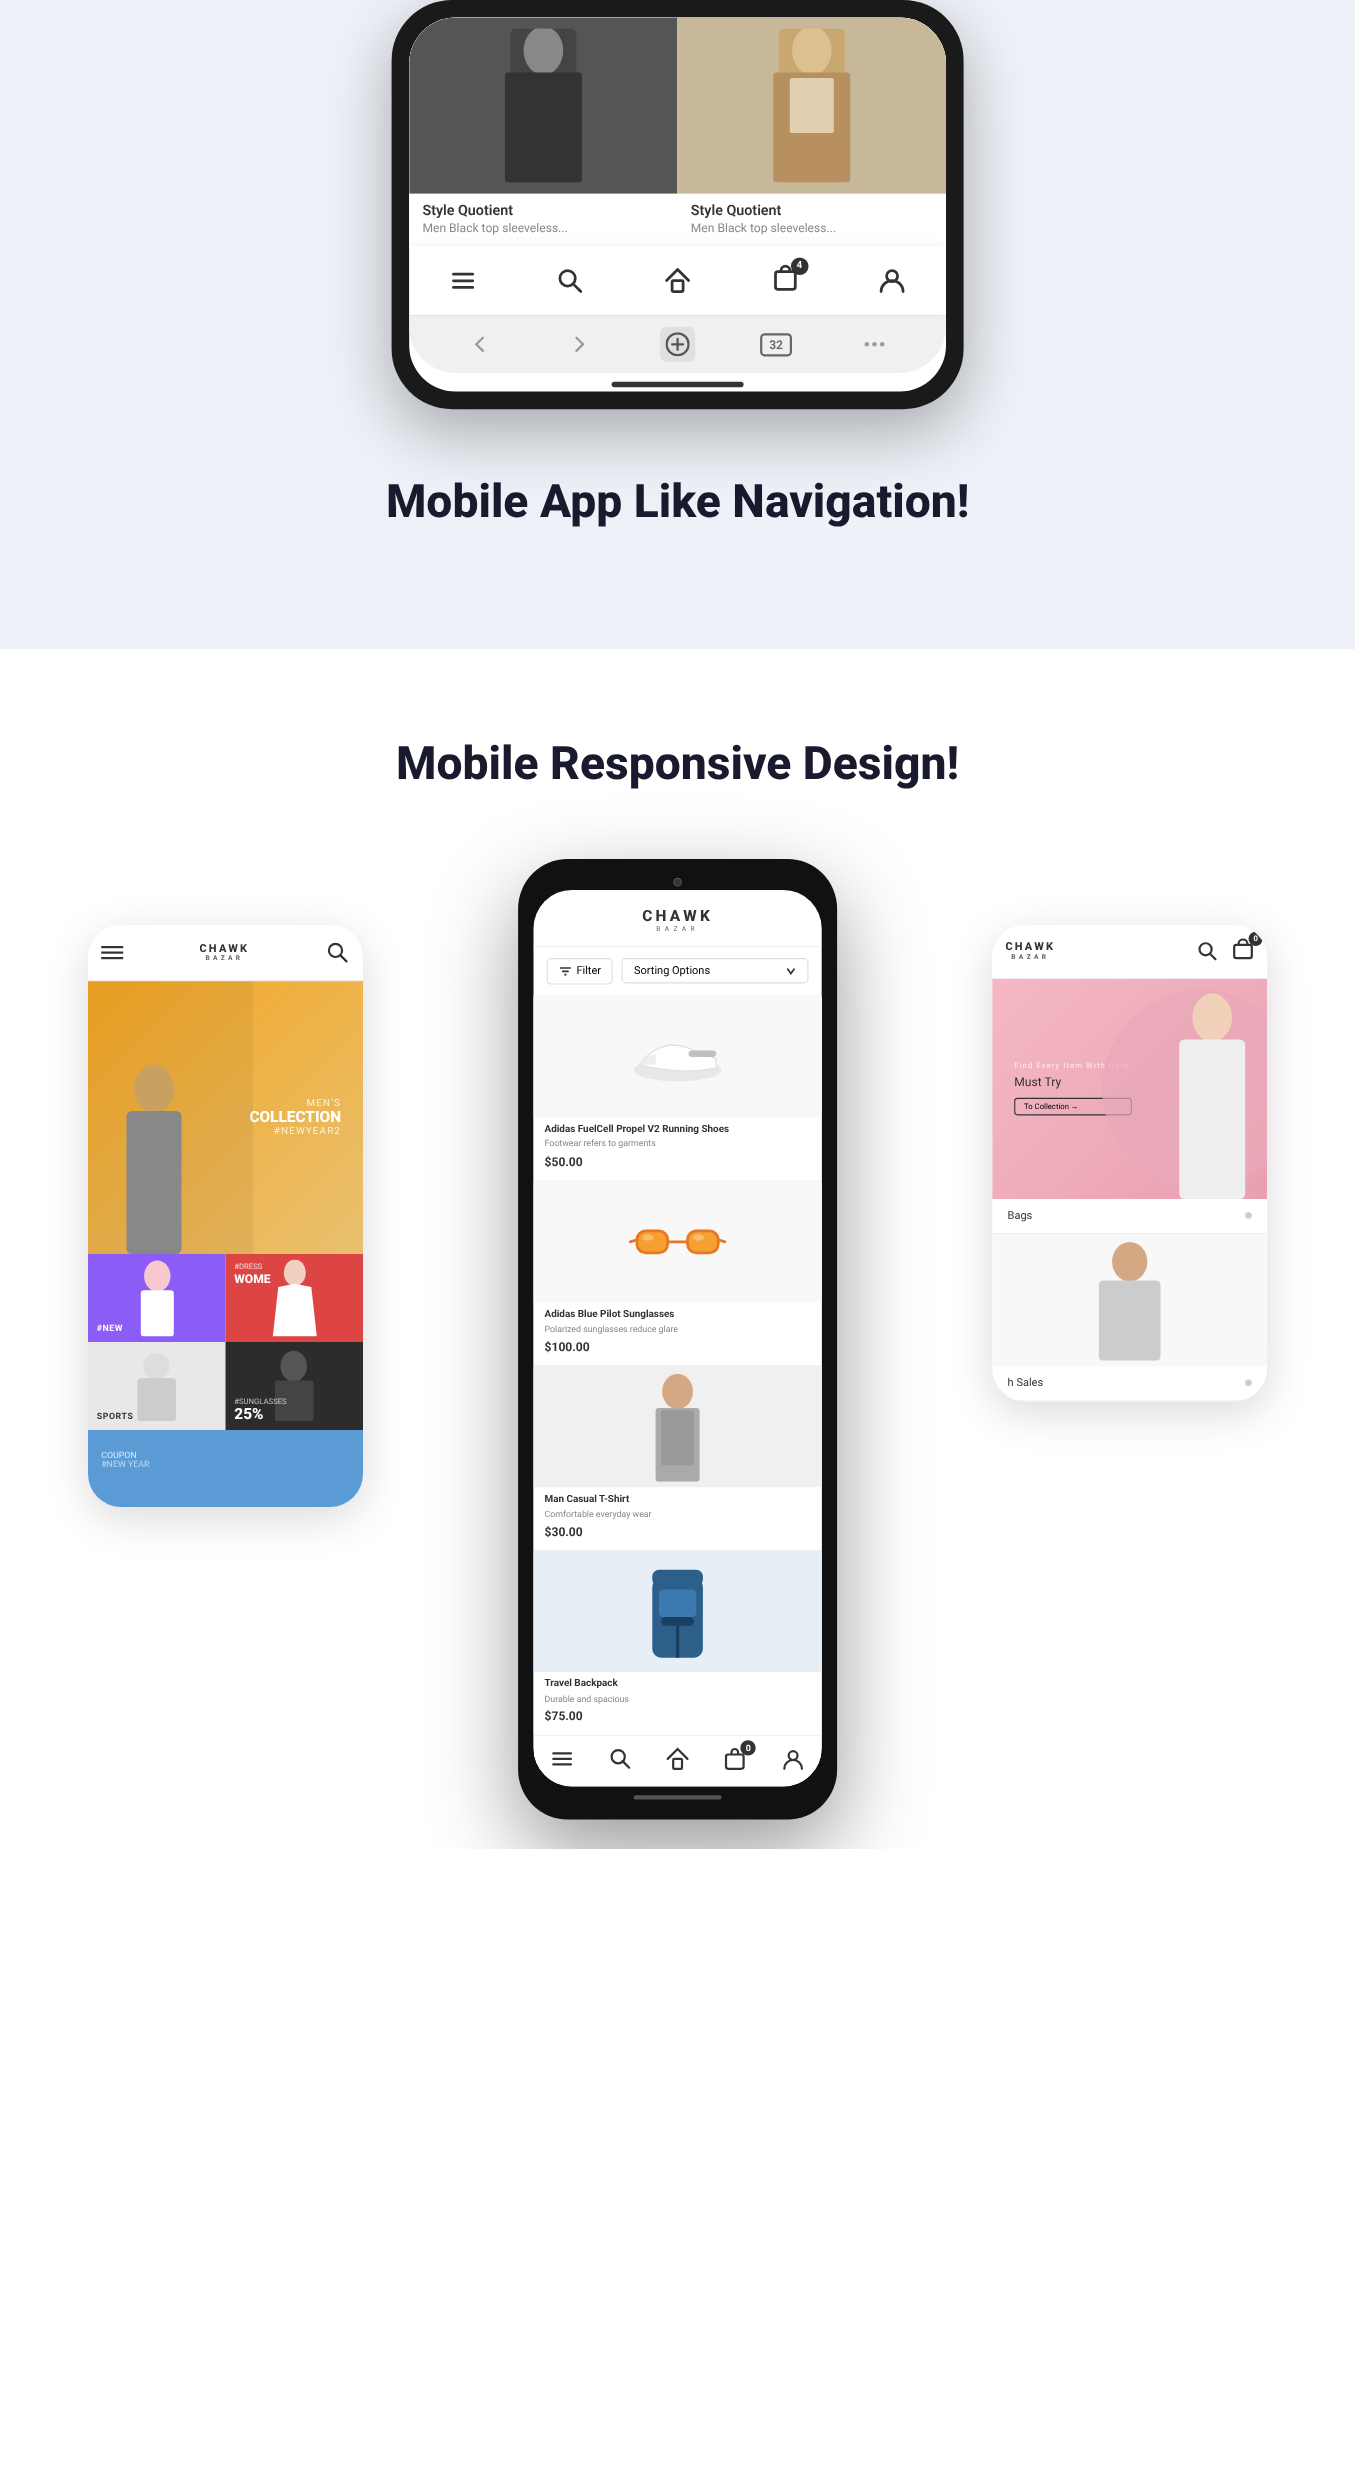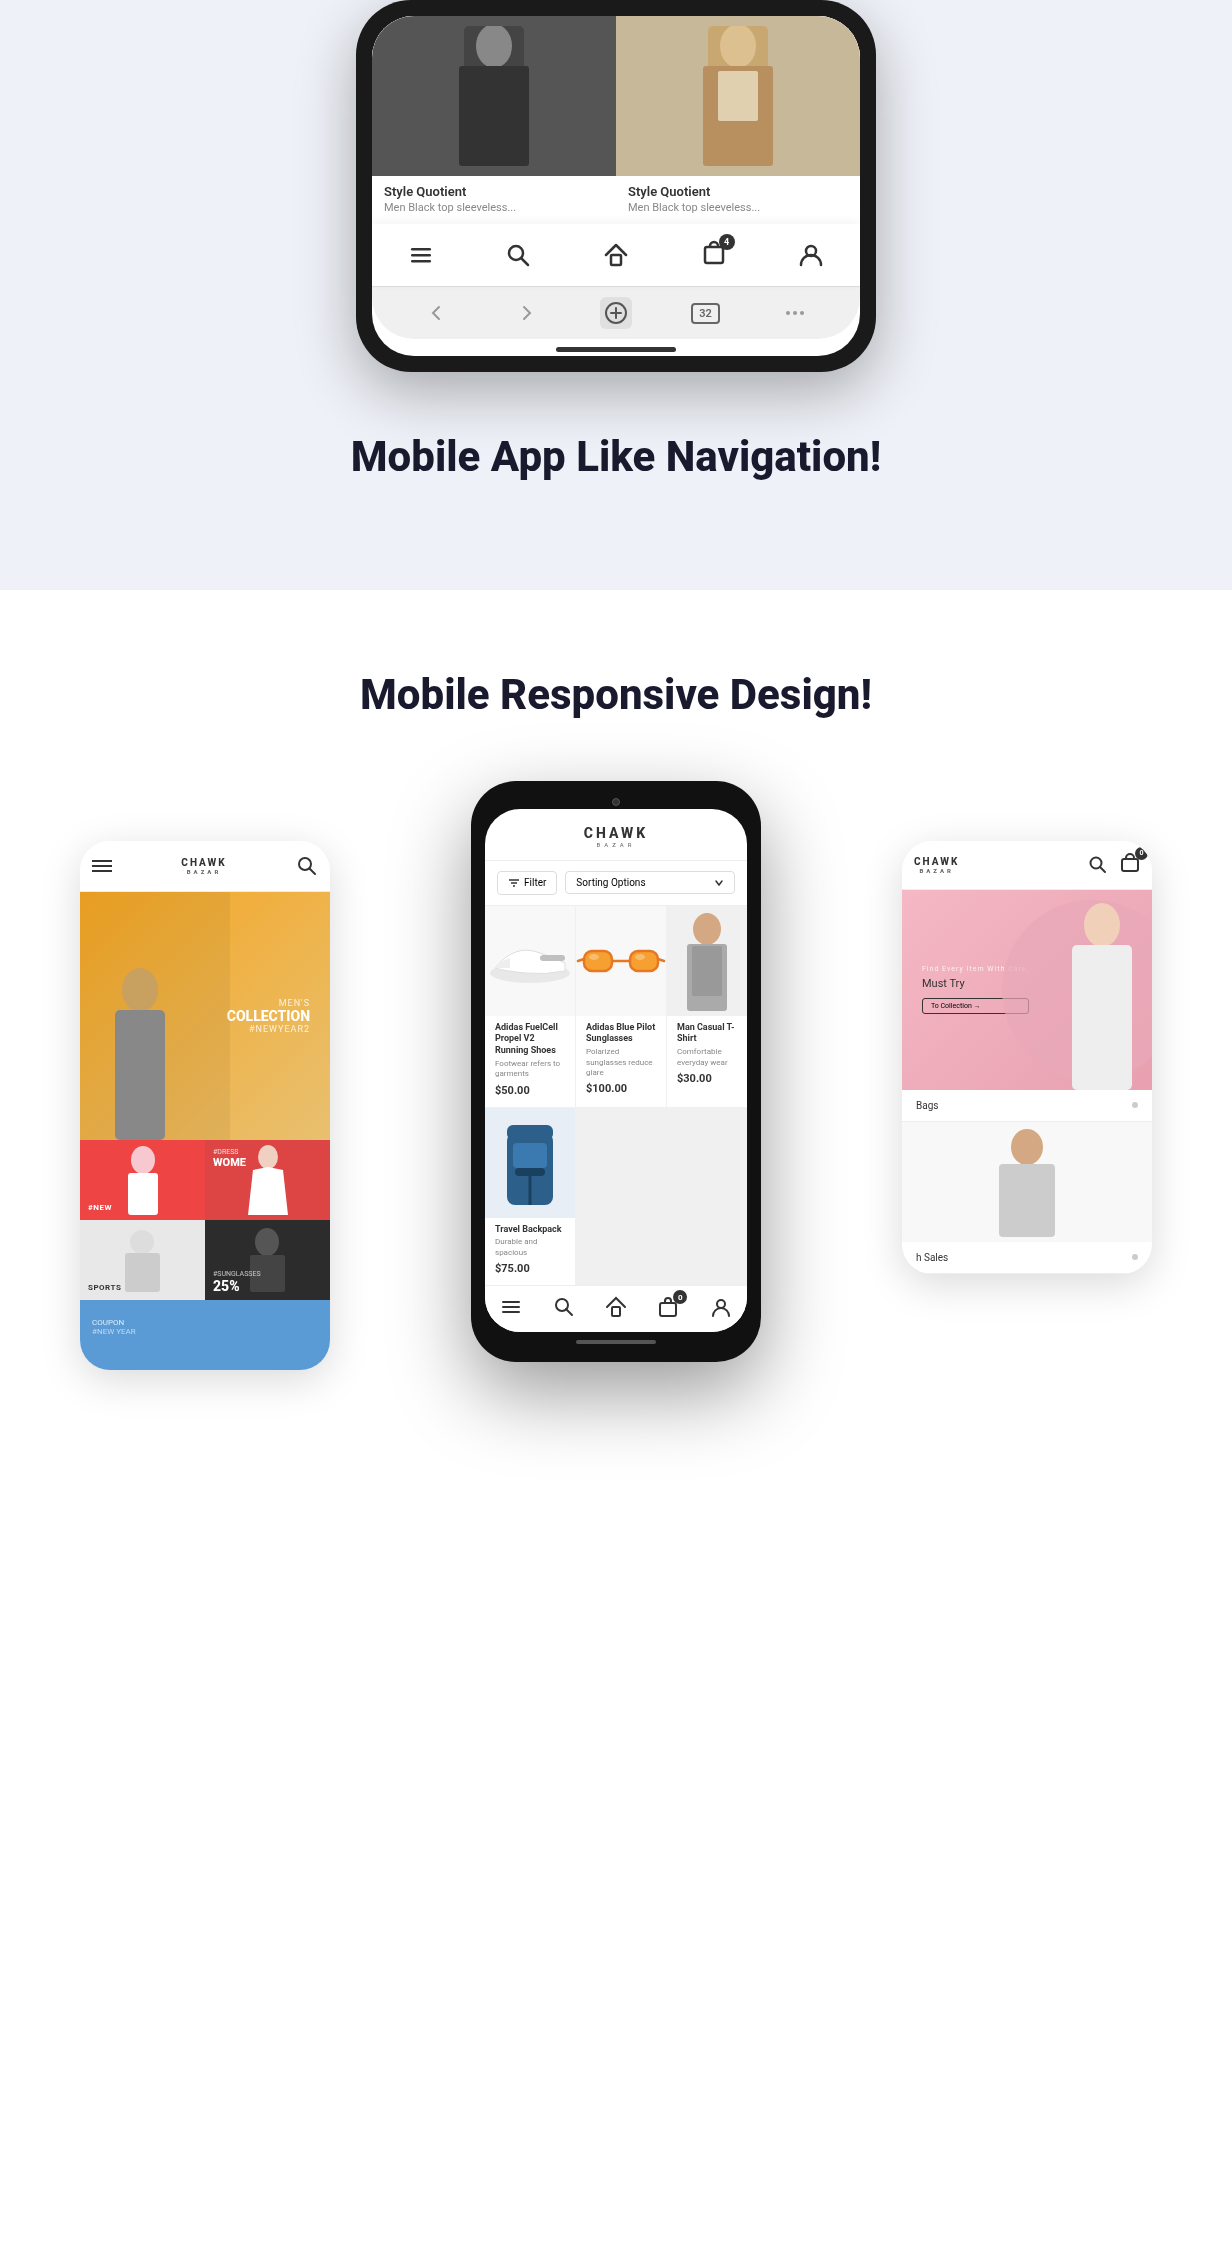--- a/index.html
+++ b/index.html
@@ -335,21 +335,21 @@
 
     .cat-cell {
       height: 80px;
       display: flex;
       align-items: center;
       justify-content: center;
       position: relative;
       overflow: hidden;
     }
 
-    .cat-cell.pink { background: #ef4444; }
+    .cat-cell.pink { background: #8b5cf6; }
     .cat-cell.sports { background: #f0f0f0; }
     .cat-cell.sunglasses { background: #2c2c2c; }
     .cat-cell.coupon { background: #5b9bd5; }
 
     .cat-cell-label {
       position: absolute;
       bottom: 8px;
       left: 8px;
       color: #fff;
       font-size: 8px;
@@ -412,21 +412,21 @@
       background: #fff;
       border: 1px solid #ddd;
       border-radius: 4px;
       padding: 5px 10px;
       font-size: 10px;
       cursor: pointer;
     }
 
     .center-product-grid {
       display: grid;
-      grid-template-columns: 1fr 1fr 1fr;
+      grid-template-columns: 1fr;
       gap: 1px;
       background: #f0f0f0;
     }
 
     .center-product-card {
       background: #fff;
       padding: 0 0 10px 0;
     }
 
     .center-product-img {

